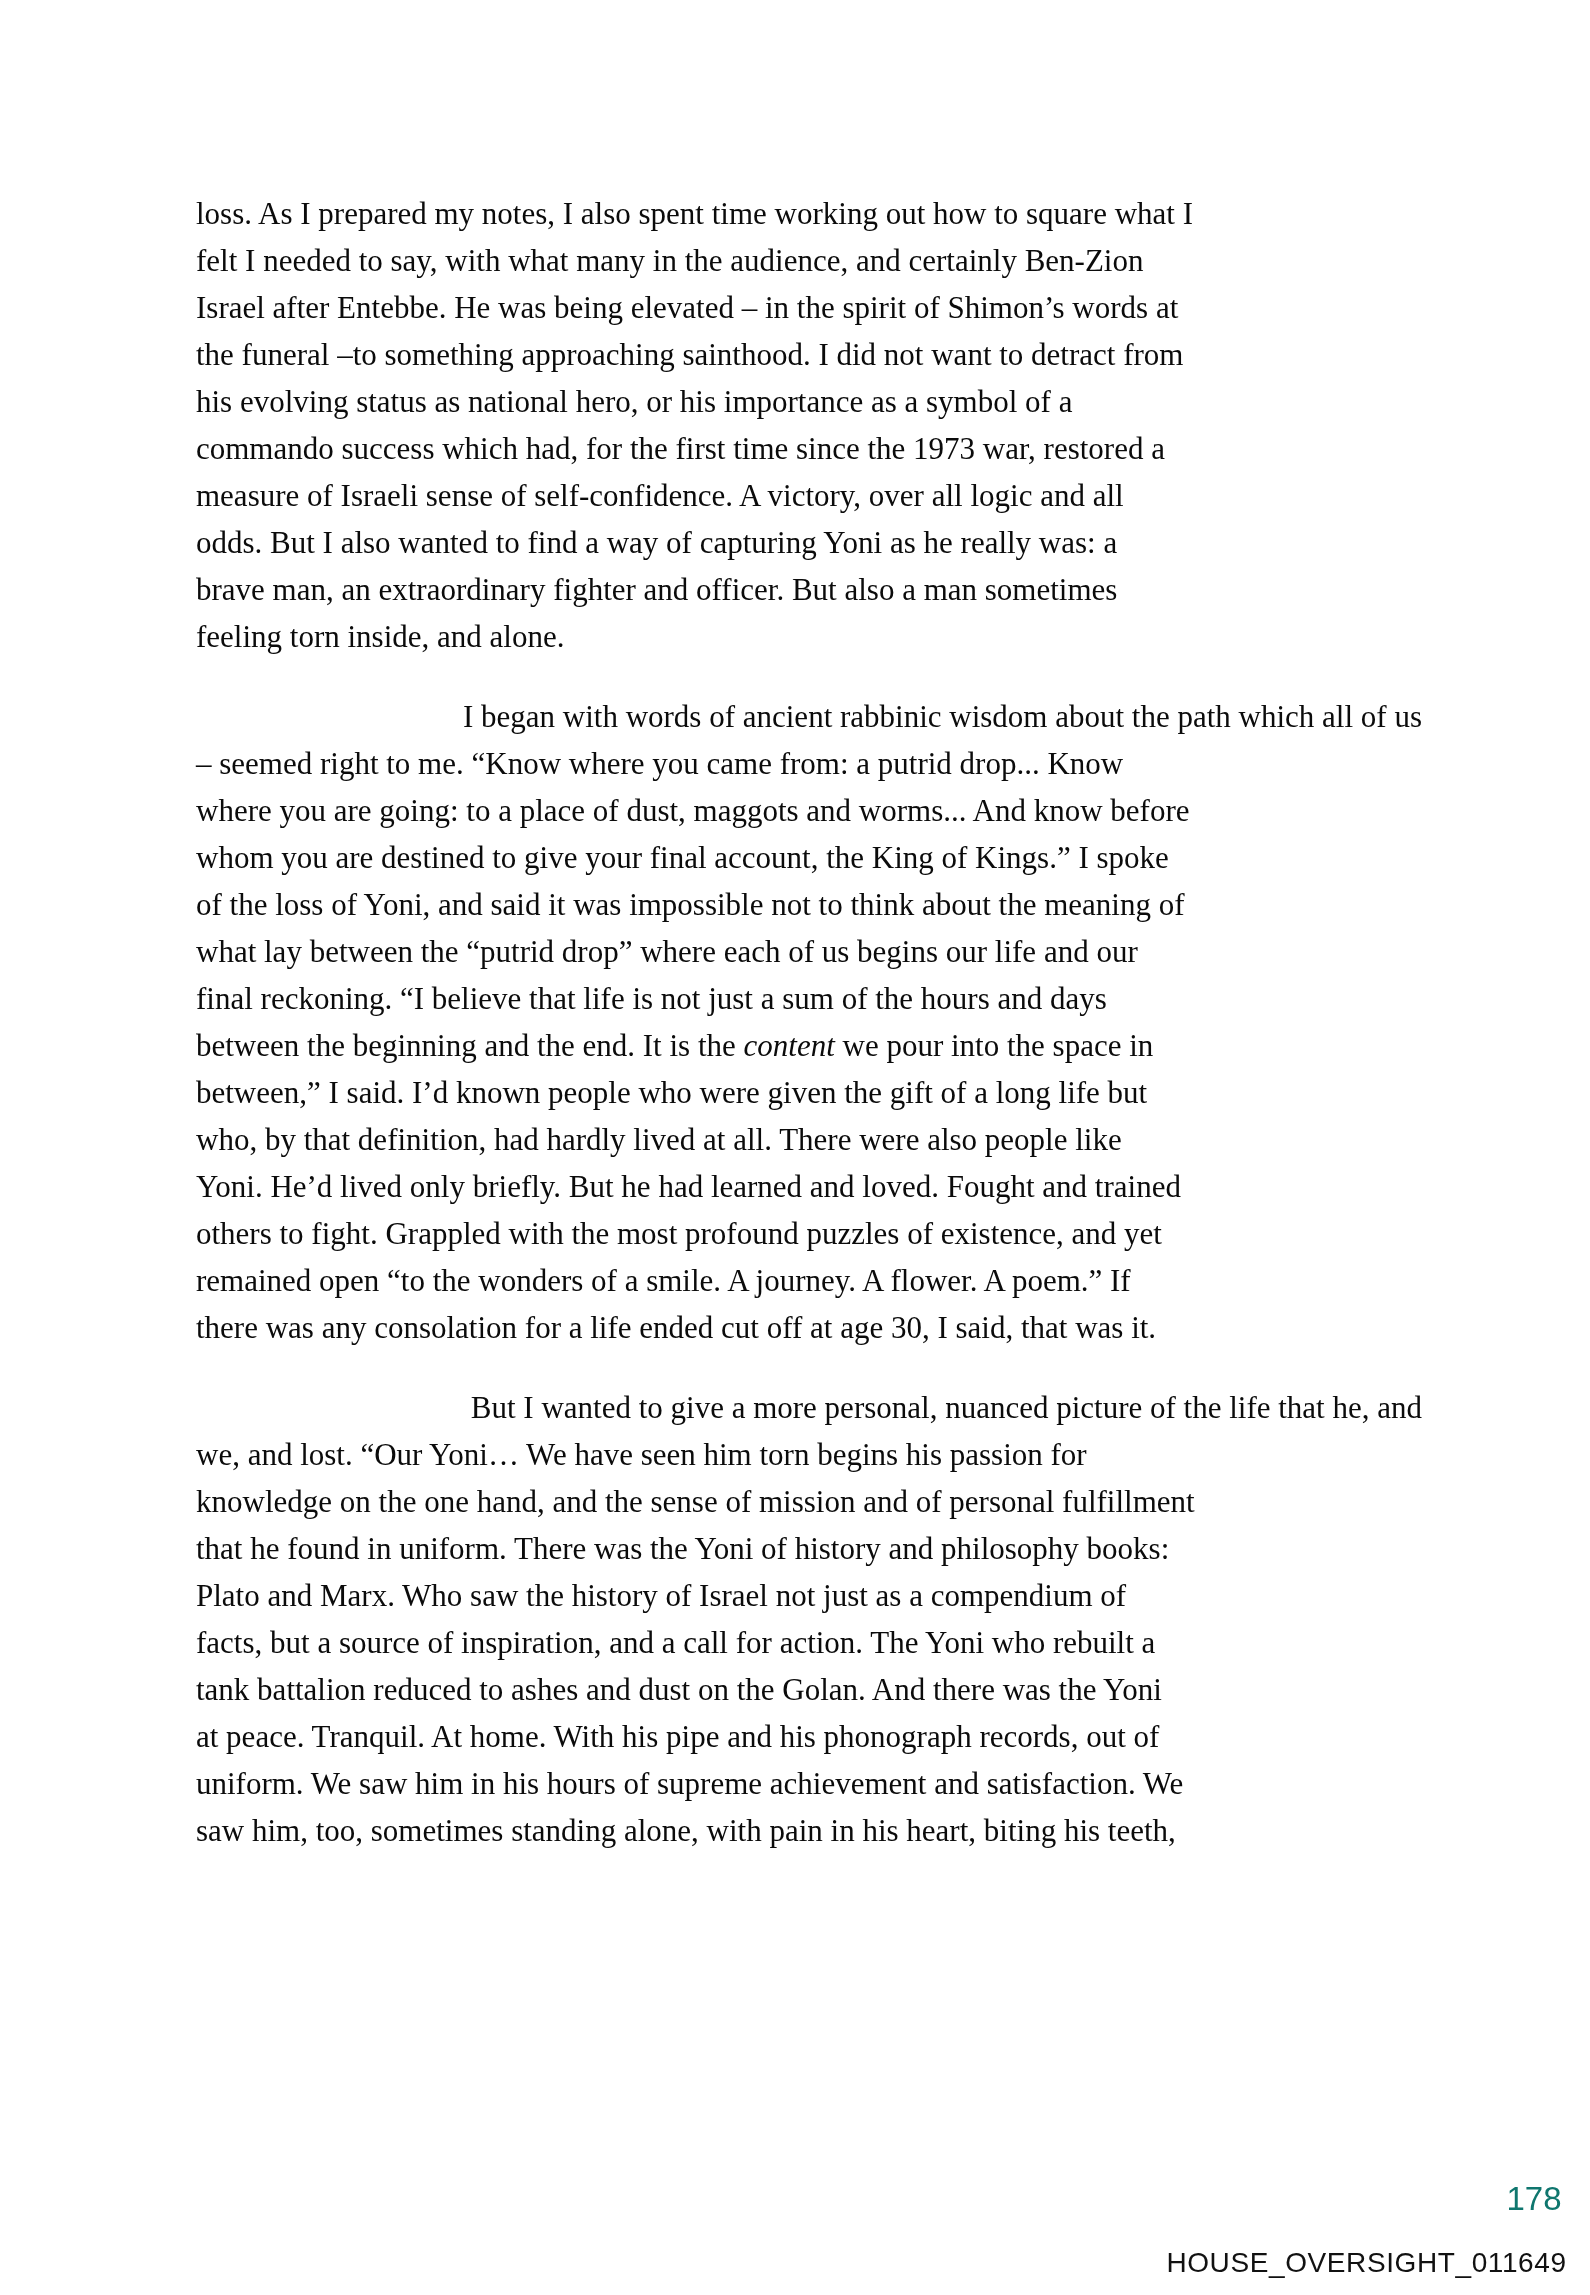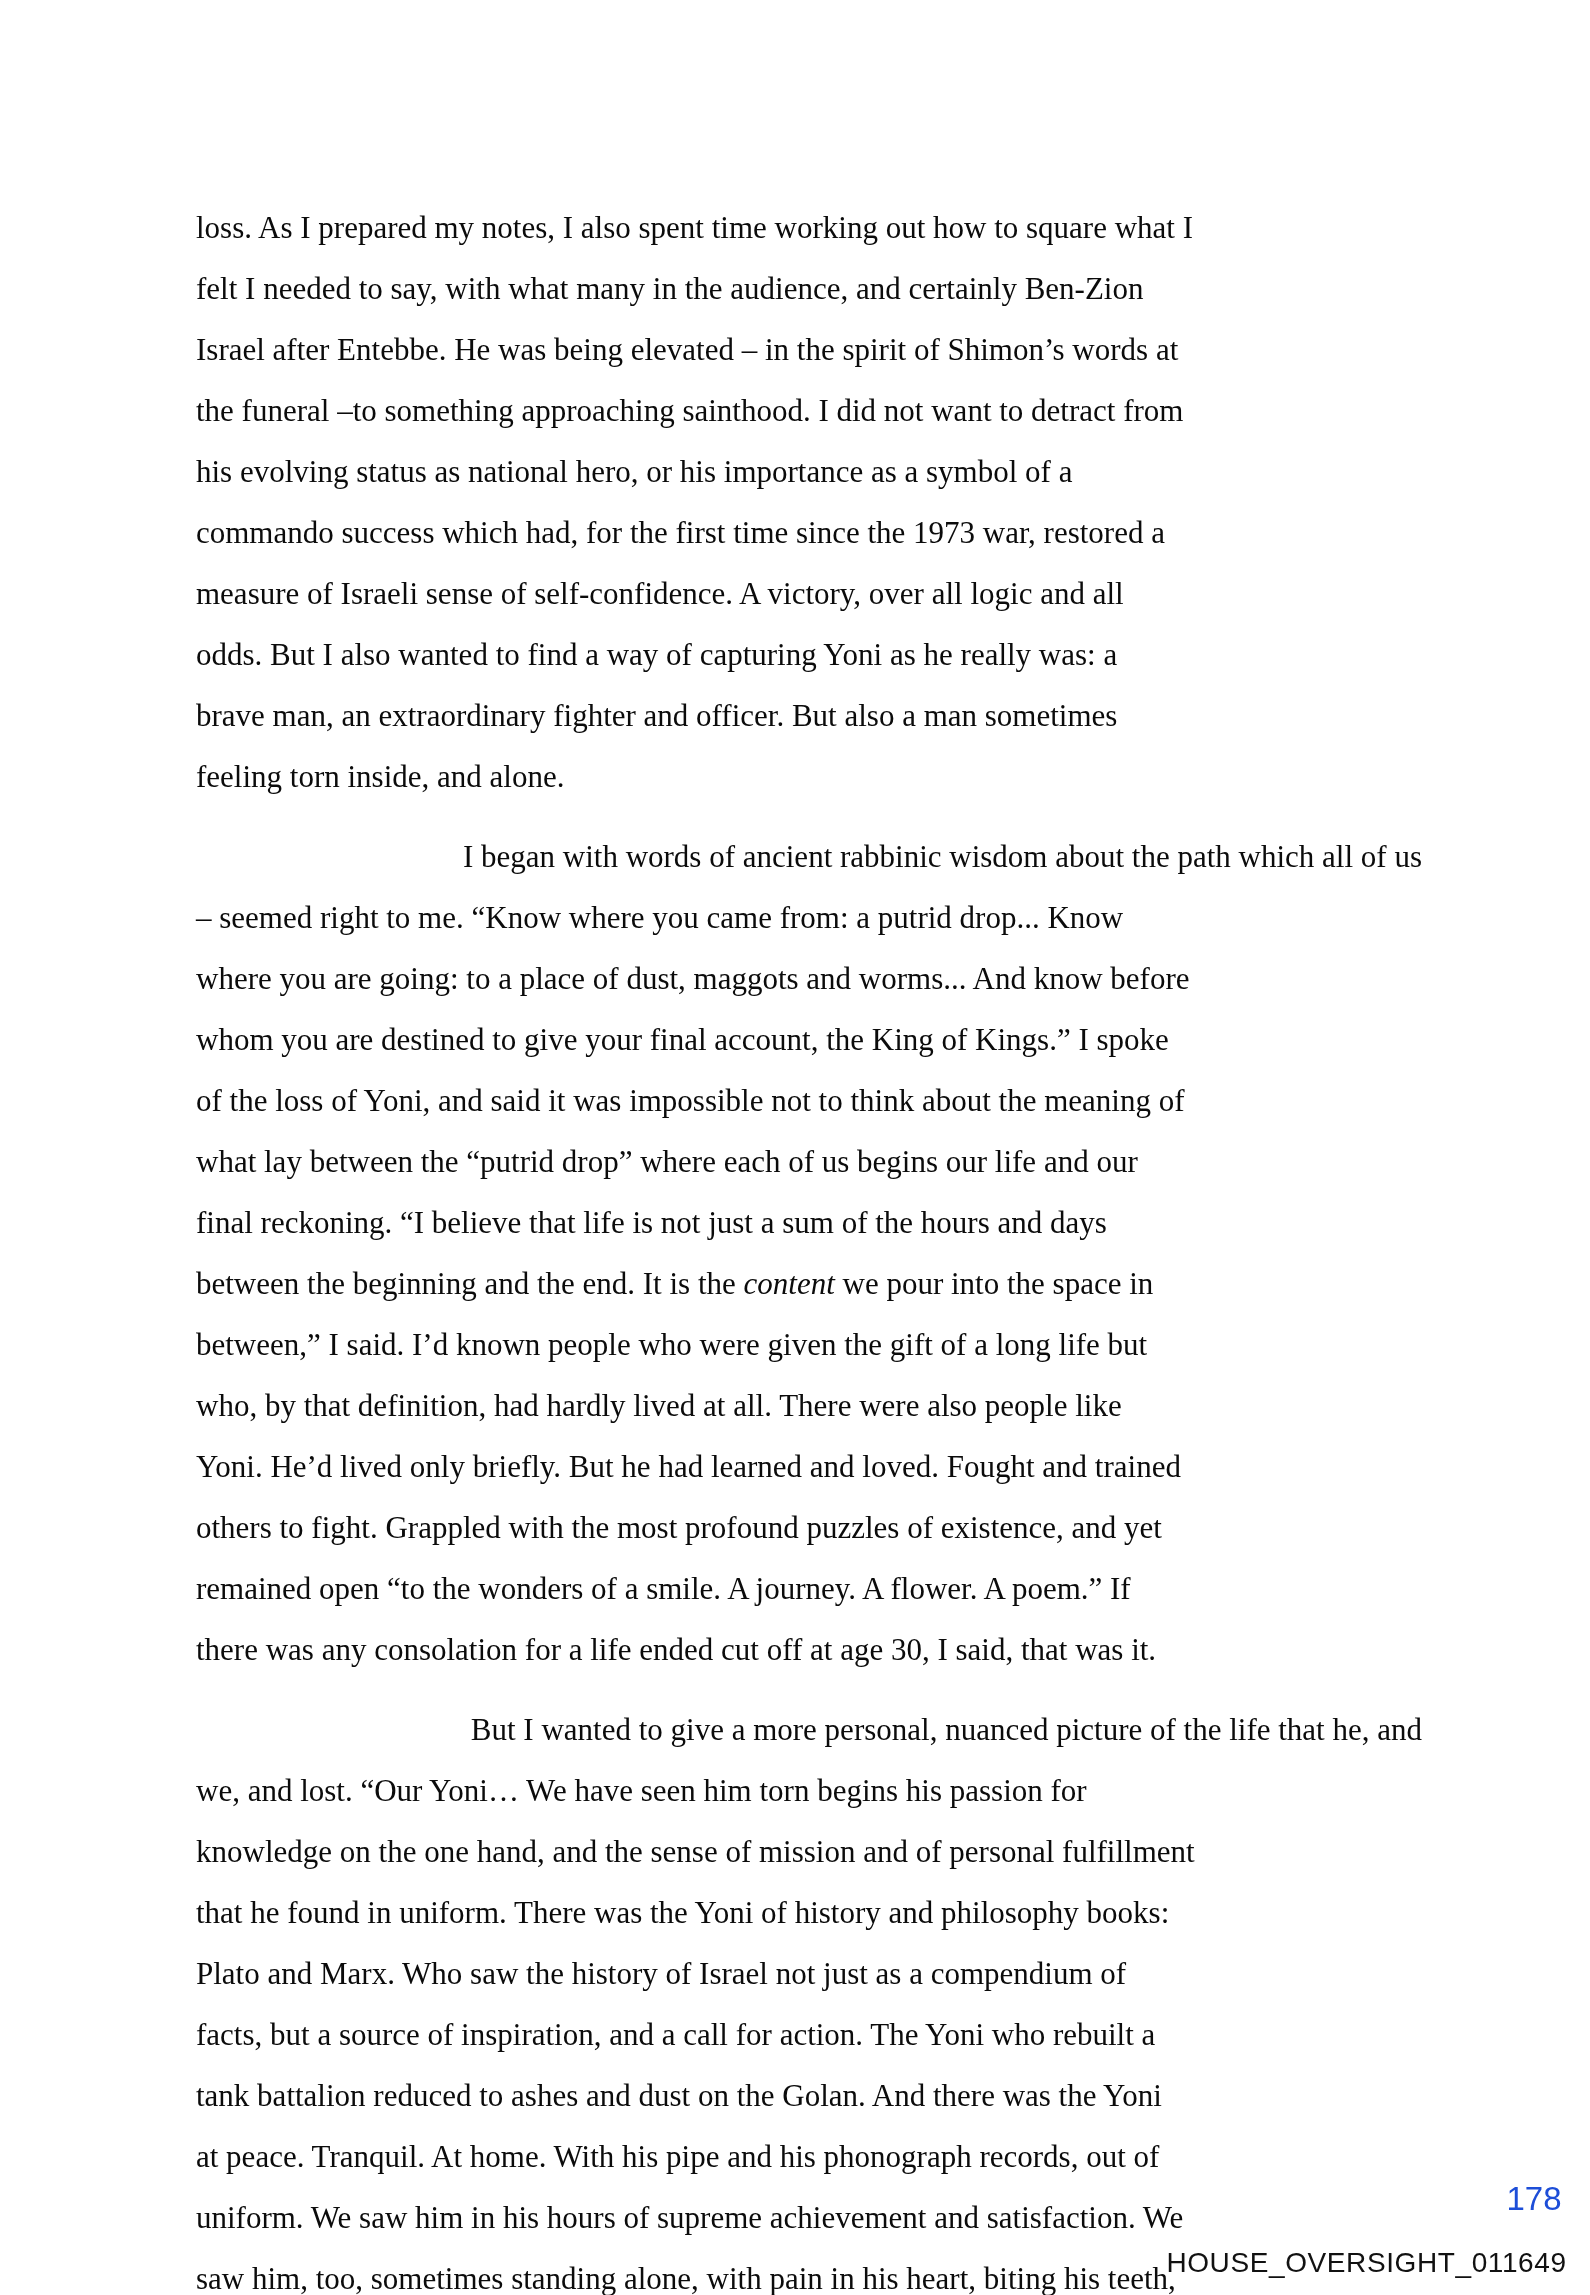--- a/index.html
+++ b/index.html
@@ -24,31 +24,31 @@
     top: 190px;
     width: 1226px;
     font-family: "Liberation Serif", "DejaVu Serif", serif;
     font-size: 31px;
     line-height: 47px;
     color: #0b0b0b;
     letter-spacing: 0px;
   }
   .paragraph { padding: 0; margin: 0; }
   .paragraph + .paragraph { margin-top: 33px; }
-  .line { white-space: nowrap; margin-top: 14px; }
+  .line { white-space: nowrap; }
   .line.first { padding-left: 50px; text-align: right; }
   .it { font-style: italic; }
   .footer-page-number {
     position: absolute;
     top: 2181px;
     right: 29.5px;
     font-family: "Liberation Sans", "DejaVu Sans", sans-serif;
     font-size: 33px;
     line-height: 36px;
-    color: #1d4ed8;
+    color: #0f766e;
   }
   .footer-stamp {
     position: absolute;
     top: 2245px;
     right: 24.4px;
     font-family: "Liberation Sans", "DejaVu Sans", sans-serif;
     font-size: 28px;
     line-height: 36px;
     color: #111111;
     letter-spacing: 0.6px;

